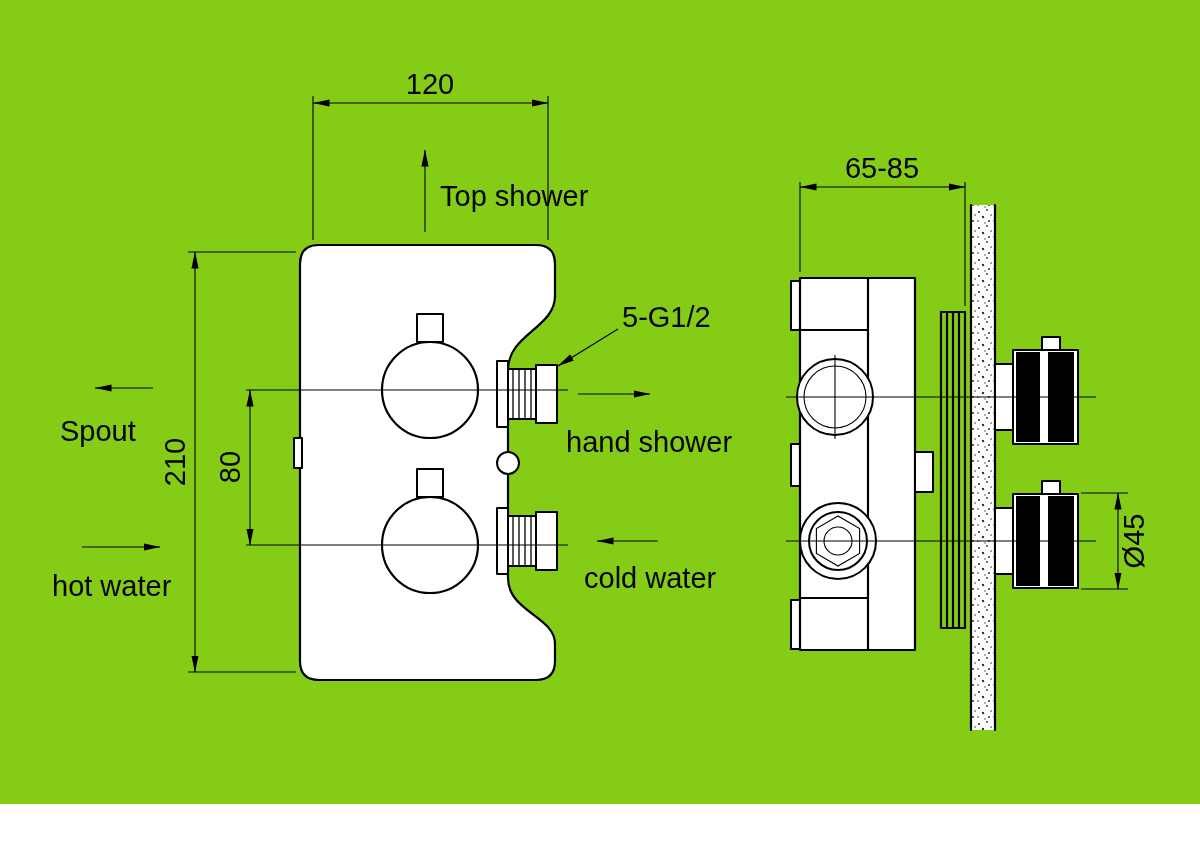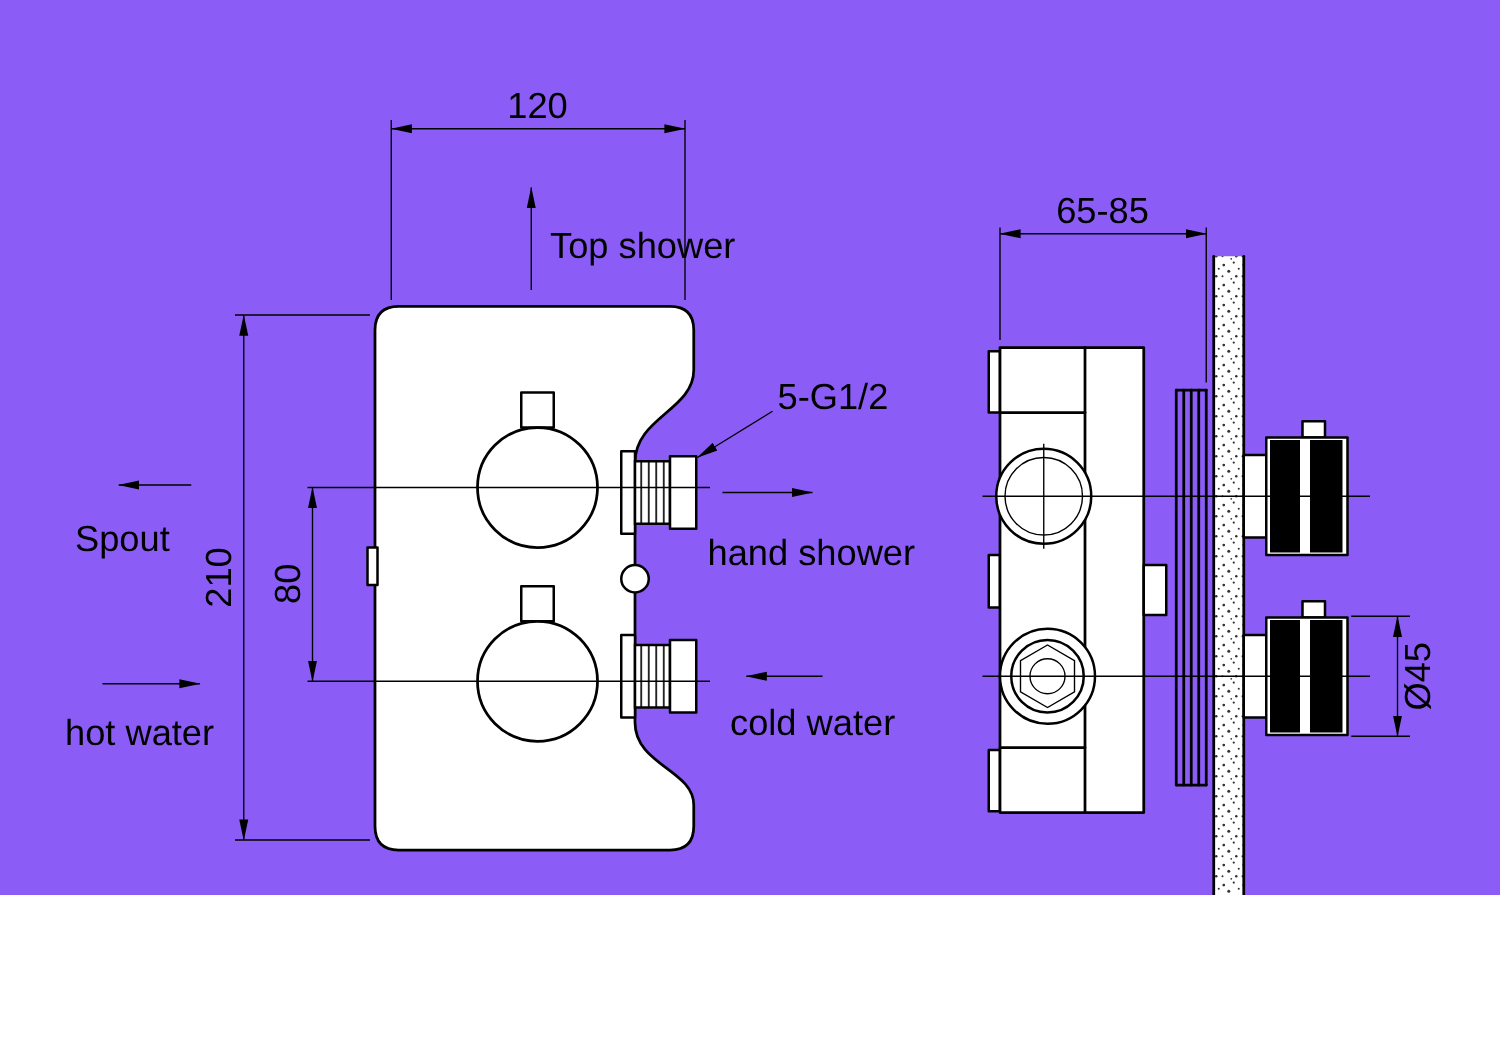--- a/index.html
+++ b/index.html
@@ -1,16 +1,16 @@
 <!DOCTYPE html>
 <html><head>
 <meta charset="utf-8">
 <style>
   html,body{margin:0;padding:0;background:#ffffff;}
-  .canvas{width:1200px;height:716px;background:#8b5cf6;position:relative;overflow:hidden;}
+  .canvas{width:1200px;height:804px;background:#84cc16;position:relative;overflow:hidden;}
   svg{display:block;}
   .outline{fill:none;stroke:#000;stroke-width:2.2;stroke-linejoin:round;stroke-linecap:round;}
   .outline-fill{fill:#fff;stroke:#000;stroke-width:2.2;stroke-linejoin:round;}
   .detail{fill:#fff;stroke:#000;stroke-width:2;stroke-linejoin:round;}
   .thin{fill:none;stroke:#000;stroke-width:1.1;}
   .dim{fill:none;stroke:#000;stroke-width:1.1;}
   .blackfill{fill:#000;stroke:none;}
   .lbl{font-family:"Liberation Sans","DejaVu Sans",sans-serif;font-size:29px;fill:#000;}
 </style>
 </head>

